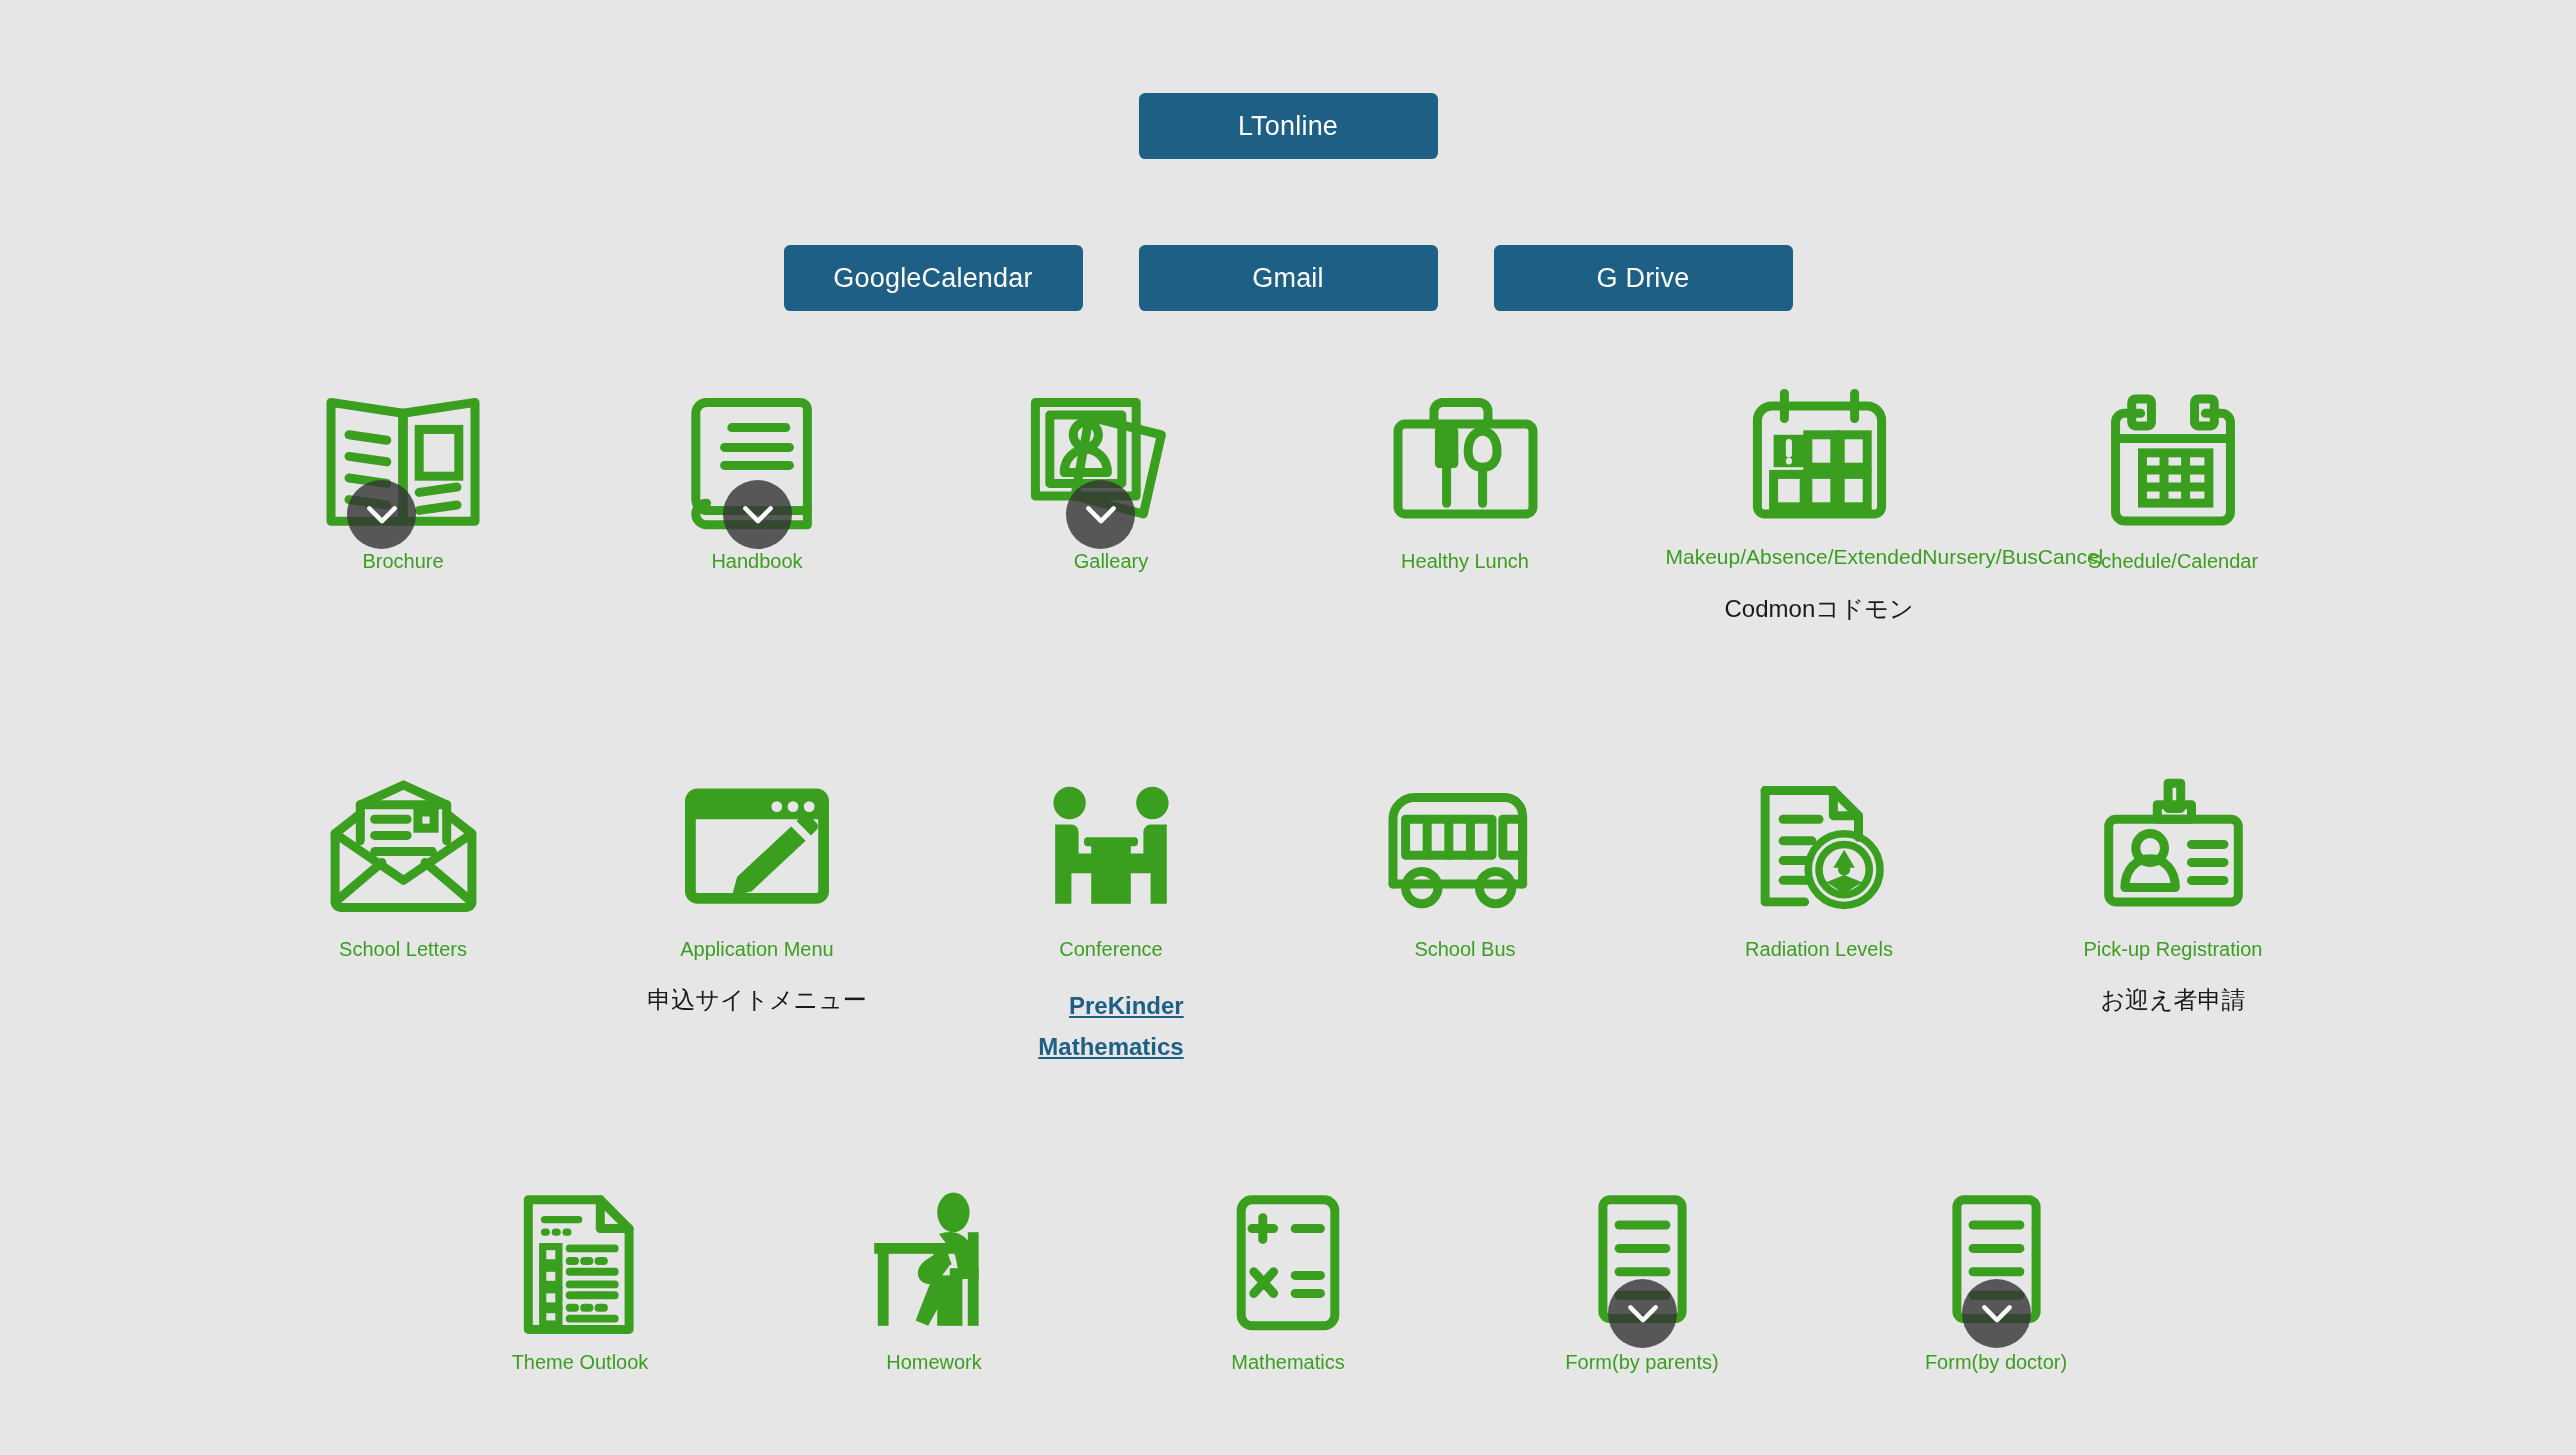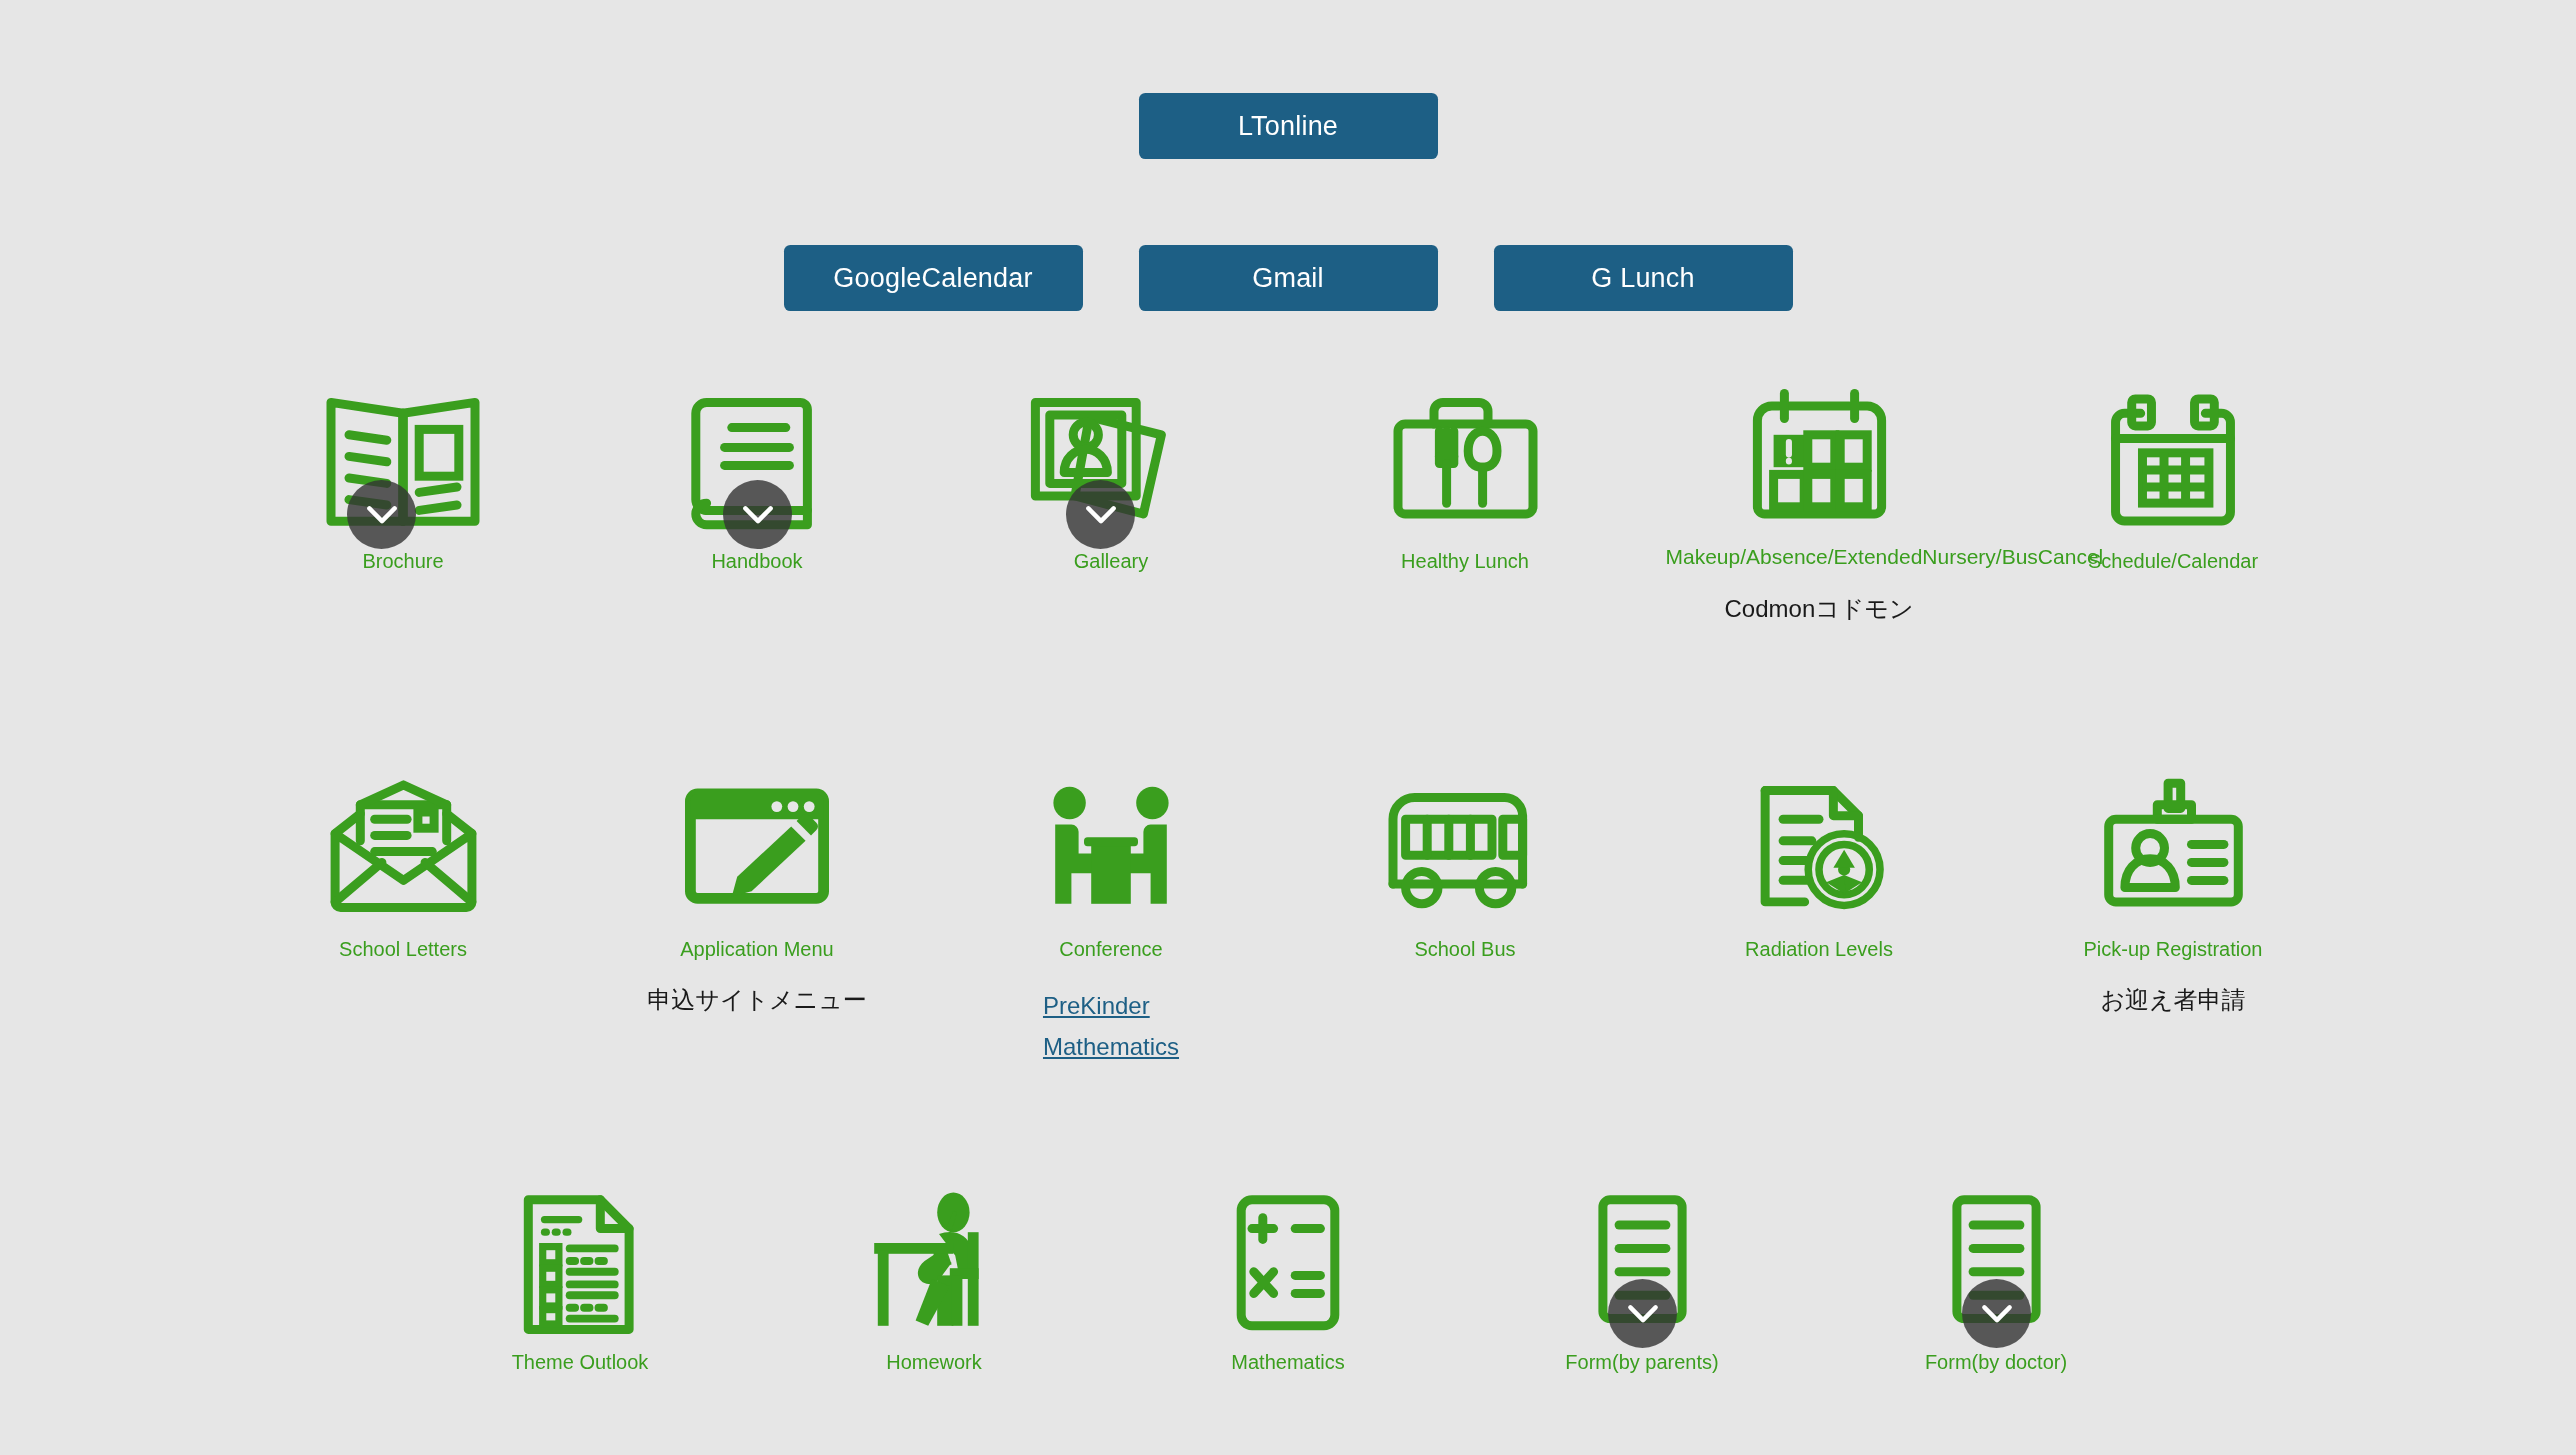--- a/index.html
+++ b/index.html
@@ -61,21 +61,21 @@
     margin-top:3.6px;
     max-width:307px;
   }
   .sub{
     color:#1a1a1a;
     font-size:24px;
     text-align:center;
     margin-top:24px;
     white-space:nowrap;
   }
-  .links{margin-top:32px;display:flex;flex-direction:column;align-items:flex-start;gap:12.6px;}
+  .links{margin-top:32px;display:flex;flex-direction:column;align-items:flex-end;gap:12.6px;font-weight:bold;}
   .links a{
     color:#1d5f85;
     font-size:24px;
     text-decoration:underline;
     cursor:pointer;
   }
   
   .chev{
     position:absolute;
     width:69px;height:69px;
@@ -97,21 +97,21 @@
 
 <div class="page">
 
   <div class="btn-row" id="row-lt">
     <button class="btn">LTonline</button>
   </div>
 
   <div class="btn-row" id="row-google">
     <button class="btn">GoogleCalendar</button>
     <button class="btn">Gmail</button>
-    <button class="btn">G Lunch</button>
+    <button class="btn">G Drive</button>
   </div>
 
   <div class="grid" id="grid-1">
 
     <div class="cell">
       <div class="icon-wrap">
         <svg width="180" height="153" viewBox="0 0 100 85">
           <g fill="none" stroke="#3a9e1e" stroke-width="5" stroke-linejoin="round" stroke-linecap="round">
             <path d="M50 14 L10 8 V74 H50 Z"></path>
             <path d="M50 14 L90 8 V74 H50 Z"></path>

